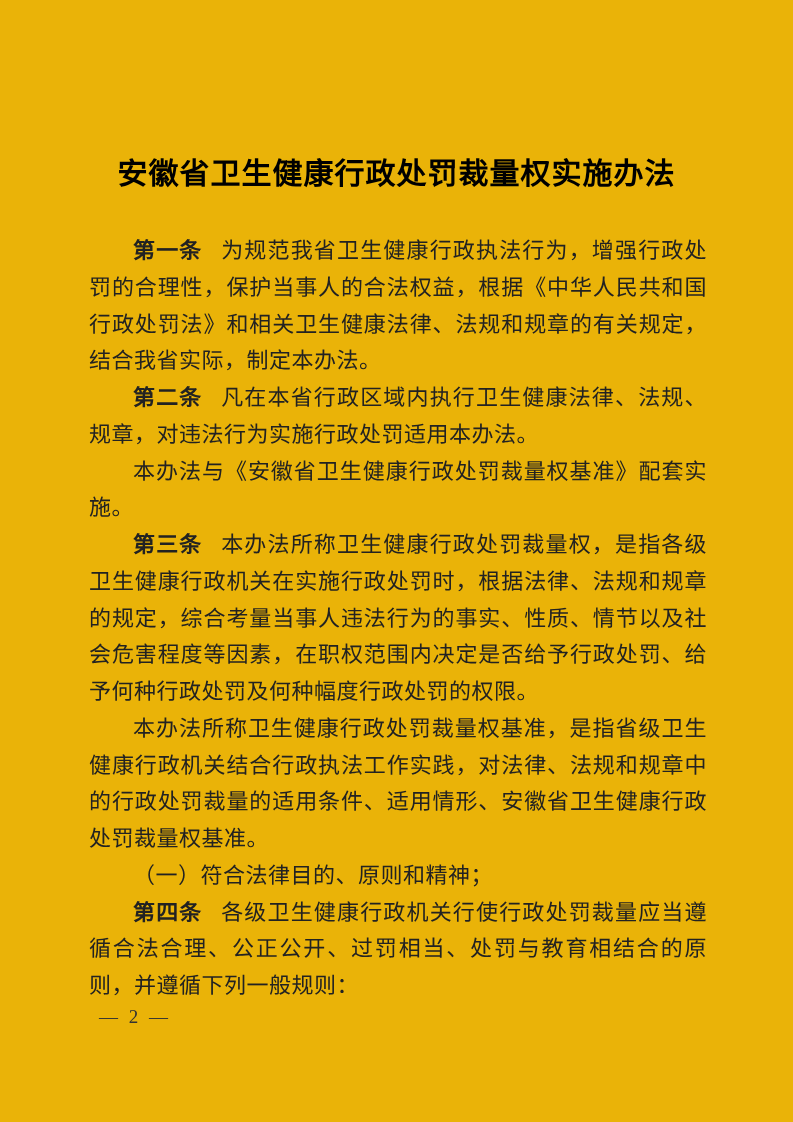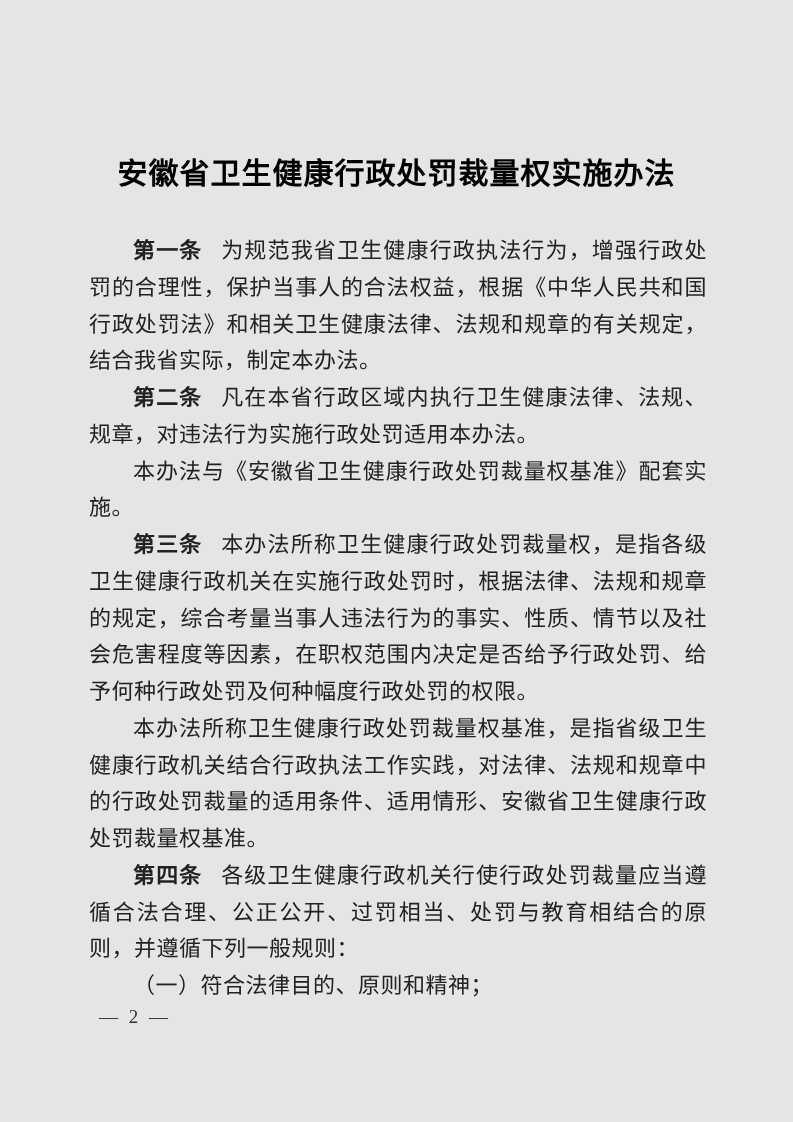--- a/index.html
+++ b/index.html
@@ -4,21 +4,21 @@
   <style>
     html, body {
       margin: 0;
       padding: 0;
       background: #ffffff;
     }
     .page {
       position: relative;
       width: 793px;
       height: 1122px;
-      background: #e5e5e5;
+      background: #eab308;
       overflow: hidden;
       font-family: "Liberation Serif", "DejaVu Serif", serif;
     }
     .title {
       margin: 0;
       padding-top: 149px;
       text-align: center;
       font-size: 30px;
       font-weight: 700;
       letter-spacing: 1px;
@@ -70,21 +70,21 @@
     <p><span class="lead">第一条</span><span>为规范我省卫生健康行政执法行为，增强行政处罚的合理性，保护当事人的合法权益，根据《中华人民共和国行政处罚法》和相关卫生健康法律、法规和规章的有关规定，结合我省实际，制定本办法。</span></p>
 
     <p><span class="lead">第二条</span><span>凡在本省行政区域内执行卫生健康法律、法规、规章，对违法行为实施行政处罚适用本办法。</span></p>
 
     <p><span>本办法与《安徽省卫生健康行政处罚裁量权基准》配套实施。</span></p>
 
     <p><span class="lead">第三条</span><span>本办法所称卫生健康行政处罚裁量权，是指各级卫生健康行政机关在实施行政处罚时，根据法律、法规和规章的规定，综合考量当事人违法行为的事实、性质、情节以及社会危害程度等因素，在职权范围内决定是否给予行政处罚、给予何种行政处罚及何种幅度行政处罚的权限。</span></p>
 
     <p><span>本办法所称卫生健康行政处罚裁量权基准，是指省级卫生健康行政机关结合行政执法工作实践，对法律、法规和规章中的行政处罚裁量的适用条件、适用情形、安徽省卫生健康行政处罚裁量权基准。</span></p>
 
+    <p><span>（一）符合法律目的、原则和精神；</span></p>
+
     <p><span class="lead">第四条</span><span>各级卫生健康行政机关行使行政处罚裁量应当遵循合法合理、公正公开、过罚相当、处罚与教育相结合的原则，并遵循下列一般规则：</span></p>
-
-    <p><span>（一）符合法律目的、原则和精神；</span></p>
 
   </div>
 
   <div class="footer">— 2 —</div>
 
 </div>
 
 </body></html>

